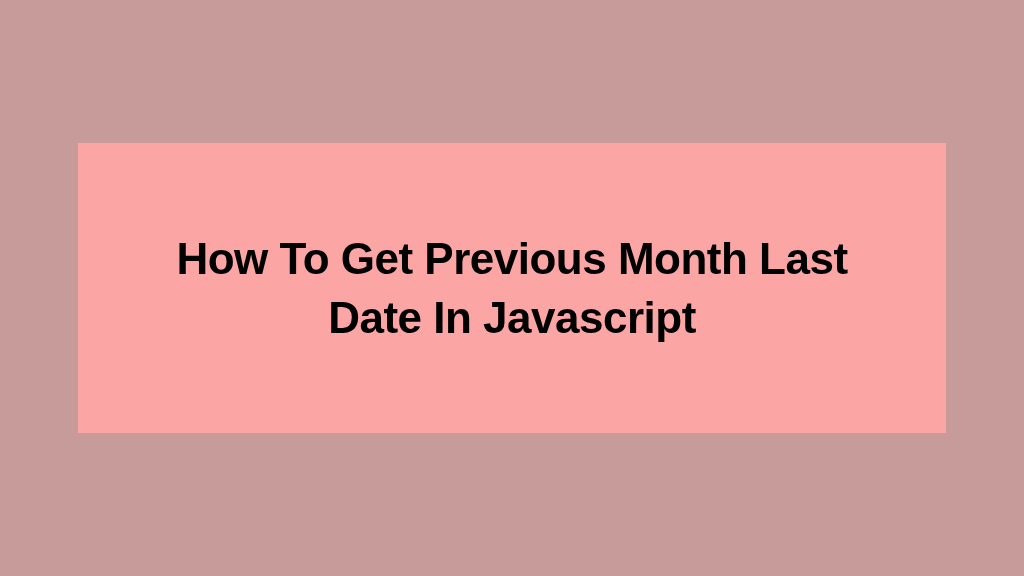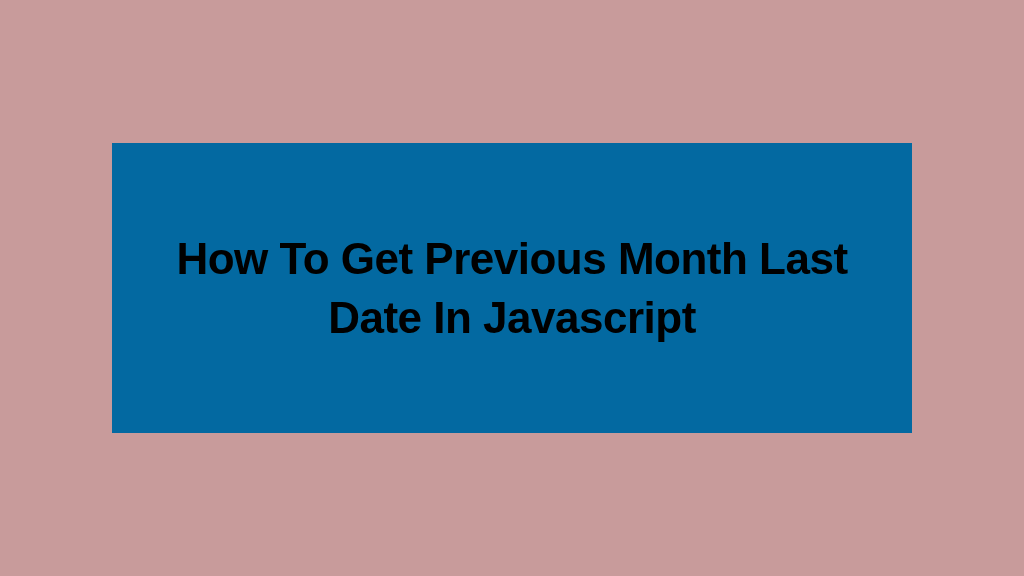--- a/index.html
+++ b/index.html
@@ -10,22 +10,22 @@
     body {
       width: 1024px;
       height: 576px;
       background-color: #c89b9b;
       display: flex;
       align-items: center;
       justify-content: center;
       font-family: 'Segoe UI', 'Helvetica Neue', Arial, sans-serif;
     }
     .card {
-      background-color: #0369a1;
-      width: 800px;
+      background-color: #fca5a5;
+      width: 868px;
       height: 290px;
       display: flex;
       align-items: center;
       justify-content: center;
       padding: 40px 60px;
     }
     .title {
       font-size: 44px;
       font-weight: 700;
       color: #000000;

